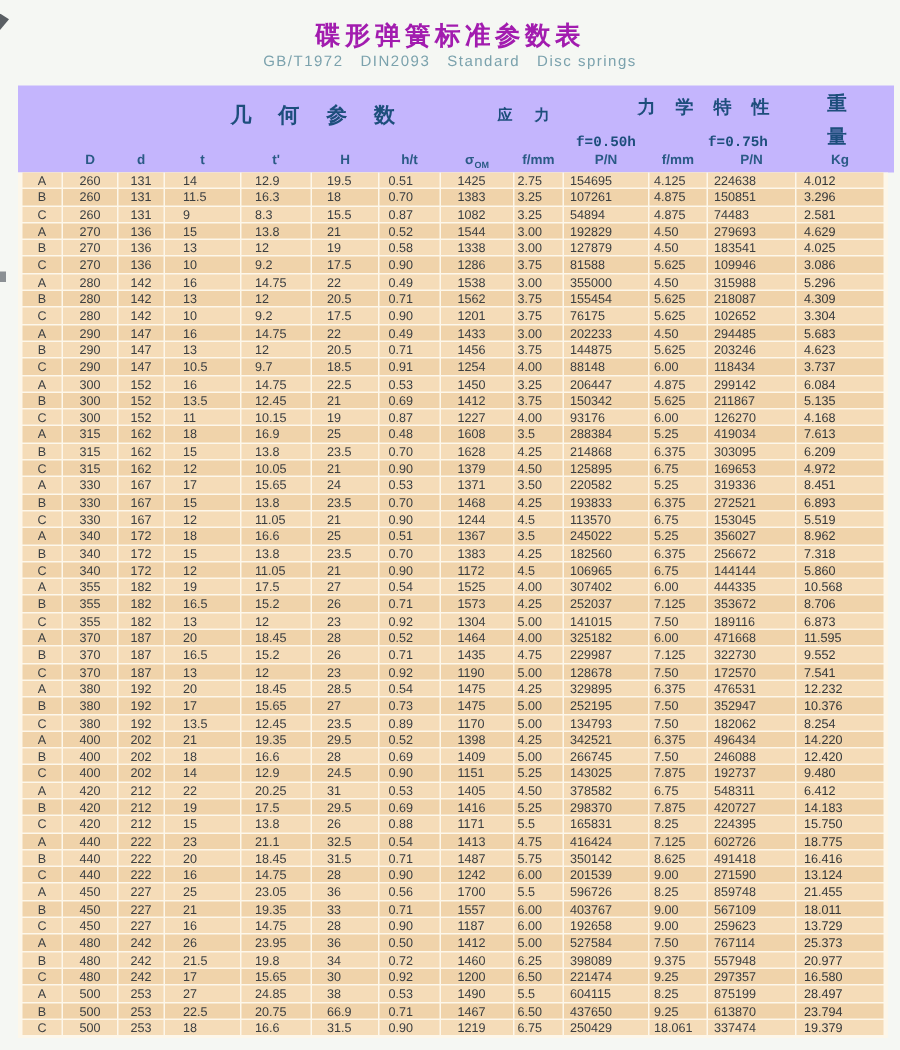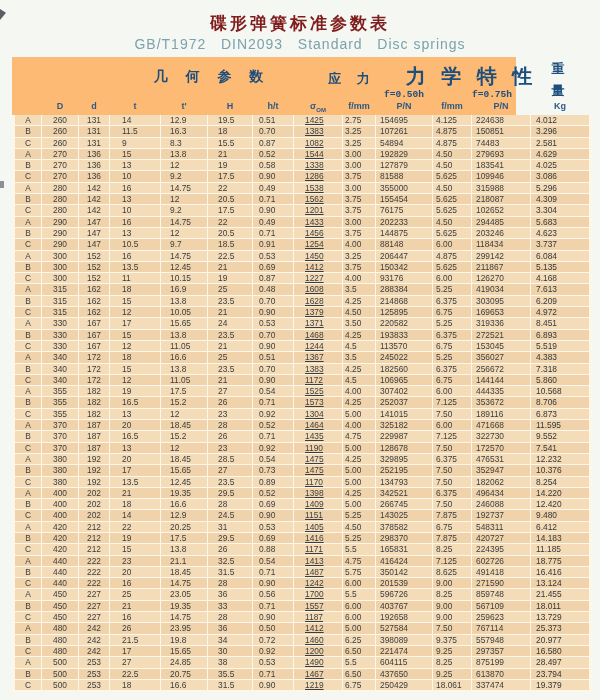--- a/index.html
+++ b/index.html
@@ -6,30 +6,30 @@
   body{width:600px;height:700px;font-family:"Liberation Sans","DejaVu Sans",sans-serif;}
   #page{position:relative;width:600px;height:700px;background:#f5f7f3;overflow:hidden;}
 
   
   .artifact-tl{position:absolute;left:0;top:9px;width:6px;height:11px;background:#5a5f63;
     clip-path:polygon(0 0,100% 35%,0 100%);}
   .artifact-l2{position:absolute;left:0;top:181px;width:4px;height:7px;background:#8b9094;}
 
   
   .title{position:absolute;left:0;top:12px;width:600px;text-align:center;
-    font-size:17px;font-weight:bold;letter-spacing:3px;color:#7f1d1d;}
+    font-size:17px;font-weight:bold;letter-spacing:3px;color:#a21caf;}
   .subtitle{position:absolute;left:0;top:36px;width:600px;text-align:center;
-    font-size:14px;letter-spacing:1px;color:#7ba2ad;white-space:pre;}
+    font-size:10px;letter-spacing:1px;color:#7ba2ad;white-space:pre;}
 
   
-  .hband{position:absolute;left:12px;top:57px;width:504px;height:58px;background:#fdba74;}
+  .hband{position:absolute;left:12px;top:57px;width:584px;height:58px;background:#c4b5fd;}
   .grp{position:absolute;font-weight:bold;color:#1d4e7c;text-align:center;}
   .grp-geom{left:95px;top:11px;width:210px;font-size:14px;letter-spacing:7px;}
-  .grp-stress{left:285px;top:13px;width:110px;font-size:13px;letter-spacing:6px;}
-  .grp-mech{left:382px;top:6px;width:155px;font-size:20px;letter-spacing:5px;}
+  .grp-stress{left:285px;top:13px;width:110px;font-size:10px;letter-spacing:6px;}
+  .grp-mech{left:382px;top:6px;width:155px;font-size:12px;letter-spacing:5px;}
   .grp-w1{left:528px;top:3px;width:36px;font-size:13px;}
   .grp-w2{left:528px;top:25px;width:36px;font-size:13px;}
   .grp-f{font-size:9.5px;letter-spacing:0;font-family:Liberation Mono, monospace;}
   .grp-f1{left:352px;top:32px;width:80px;}
   .grp-f2{left:440px;top:32px;width:80px;text-align:center;}
 
   
   .gridrow{display:grid;grid-template-columns:26px 36px 30px 50px 46px 44px 40px 48px 32px 56px 38px 58px 58px;column-gap:1px;}
 
   
@@ -44,21 +44,21 @@
     grid-auto-rows:10.3px;gap:1px;box-sizing:border-box;}
   .cell{background:#f3d8b1;color:#3a3e41;font-size:8.4px;line-height:10.4px;
     white-space:nowrap;overflow:visible;}
   .row-even .cell, .cell.row-even{background:#f5dcb8;}
   .cell.row-odd{background:#f0d3aa;}
   .cell.c0,.cell.c1,.cell.c2{text-align:center;}
   .cell.c3{padding-left:12px;}
   .cell.c4{padding-left:9px;}
   .cell.c5{padding-left:10px;}
   .cell.c6{padding-left:6px;}
-  .cell.c7{padding-left:11px;text-decoration:underline;}
+  .cell.c7{padding-left:11px;}
   .cell.c8{padding-left:2px;}
   .cell.c9{padding-left:4px;}
   .cell.c10{padding-left:3px;}
   .cell.c11{padding-left:4px;}
   .cell.c12{padding-left:5px;color:#33373a;}
 </style>
 </head>
 <body>
 
 <div id="page">
@@ -372,21 +372,21 @@
       <div class="cell c2 row-odd">172</div>
       <div class="cell c3 row-odd">18</div>
       <div class="cell c4 row-odd">16.6</div>
       <div class="cell c5 row-odd">25</div>
       <div class="cell c6 row-odd">0.51</div>
       <div class="cell c7 row-odd">1367</div>
       <div class="cell c8 row-odd">3.5</div>
       <div class="cell c9 row-odd">245022</div>
       <div class="cell c10 row-odd">5.25</div>
       <div class="cell c11 row-odd">356027</div>
-      <div class="cell c12 row-odd">4.383</div>
+      <div class="cell c12 row-odd">8.962</div>
       <div class="cell c0 row-even">B</div>
       <div class="cell c1 row-even">340</div>
       <div class="cell c2 row-even">172</div>
       <div class="cell c3 row-even">15</div>
       <div class="cell c4 row-even">13.8</div>
       <div class="cell c5 row-even">23.5</div>
       <div class="cell c6 row-even">0.70</div>
       <div class="cell c7 row-even">1383</div>
       <div class="cell c8 row-even">4.25</div>
       <div class="cell c9 row-even">182560</div>
@@ -593,21 +593,21 @@
       <div class="cell c2 row-even">212</div>
       <div class="cell c3 row-even">15</div>
       <div class="cell c4 row-even">13.8</div>
       <div class="cell c5 row-even">26</div>
       <div class="cell c6 row-even">0.88</div>
       <div class="cell c7 row-even">1171</div>
       <div class="cell c8 row-even">5.5</div>
       <div class="cell c9 row-even">165831</div>
       <div class="cell c10 row-even">8.25</div>
       <div class="cell c11 row-even">224395</div>
-      <div class="cell c12 row-even">11.185</div>
+      <div class="cell c12 row-even">15.750</div>
       <div class="cell c0 row-odd">A</div>
       <div class="cell c1 row-odd">440</div>
       <div class="cell c2 row-odd">222</div>
       <div class="cell c3 row-odd">23</div>
       <div class="cell c4 row-odd">21.1</div>
       <div class="cell c5 row-odd">32.5</div>
       <div class="cell c6 row-odd">0.54</div>
       <div class="cell c7 row-odd">1413</div>
       <div class="cell c8 row-odd">4.75</div>
       <div class="cell c9 row-odd">416424</div>
@@ -729,21 +729,21 @@
       <div class="cell c8 row-even">5.5</div>
       <div class="cell c9 row-even">604115</div>
       <div class="cell c10 row-even">8.25</div>
       <div class="cell c11 row-even">875199</div>
       <div class="cell c12 row-even">28.497</div>
       <div class="cell c0 row-odd">B</div>
       <div class="cell c1 row-odd">500</div>
       <div class="cell c2 row-odd">253</div>
       <div class="cell c3 row-odd">22.5</div>
       <div class="cell c4 row-odd">20.75</div>
-      <div class="cell c5 row-odd">35.5</div>
+      <div class="cell c5 row-odd">66.9</div>
       <div class="cell c6 row-odd">0.71</div>
       <div class="cell c7 row-odd">1467</div>
       <div class="cell c8 row-odd">6.50</div>
       <div class="cell c9 row-odd">437650</div>
       <div class="cell c10 row-odd">9.25</div>
       <div class="cell c11 row-odd">613870</div>
       <div class="cell c12 row-odd">23.794</div>
       <div class="cell c0 row-even">C</div>
       <div class="cell c1 row-even">500</div>
       <div class="cell c2 row-even">253</div>

